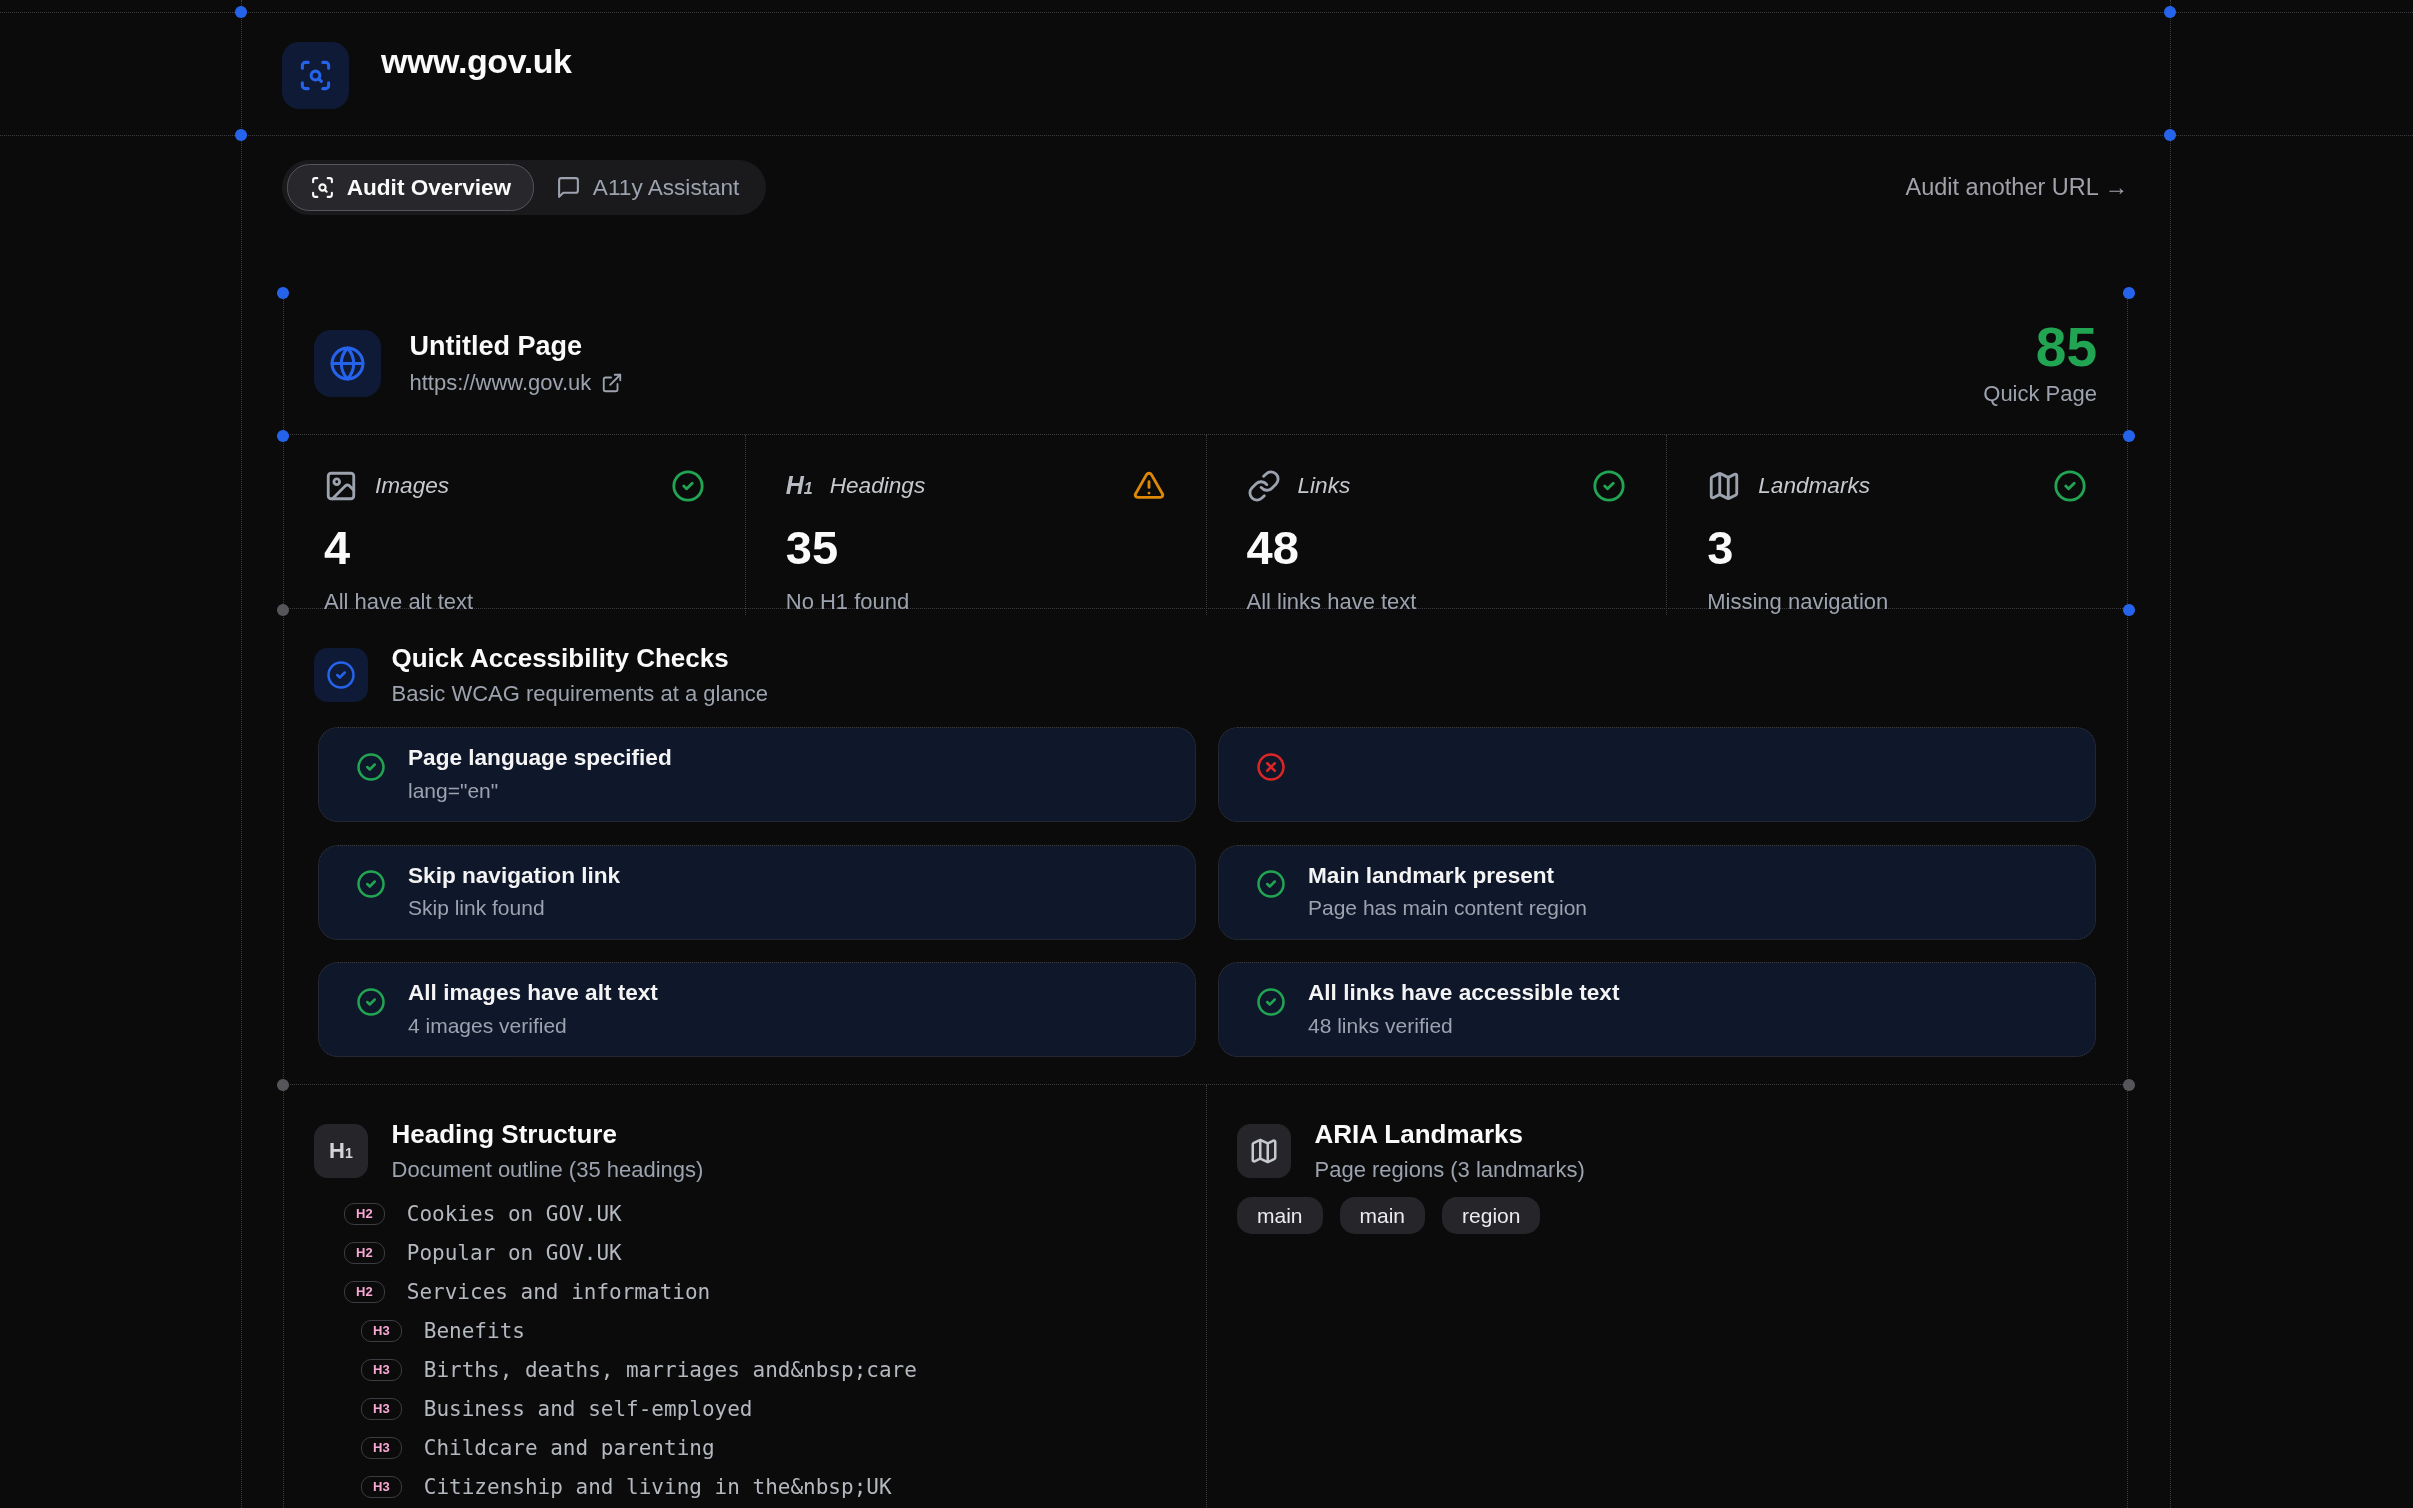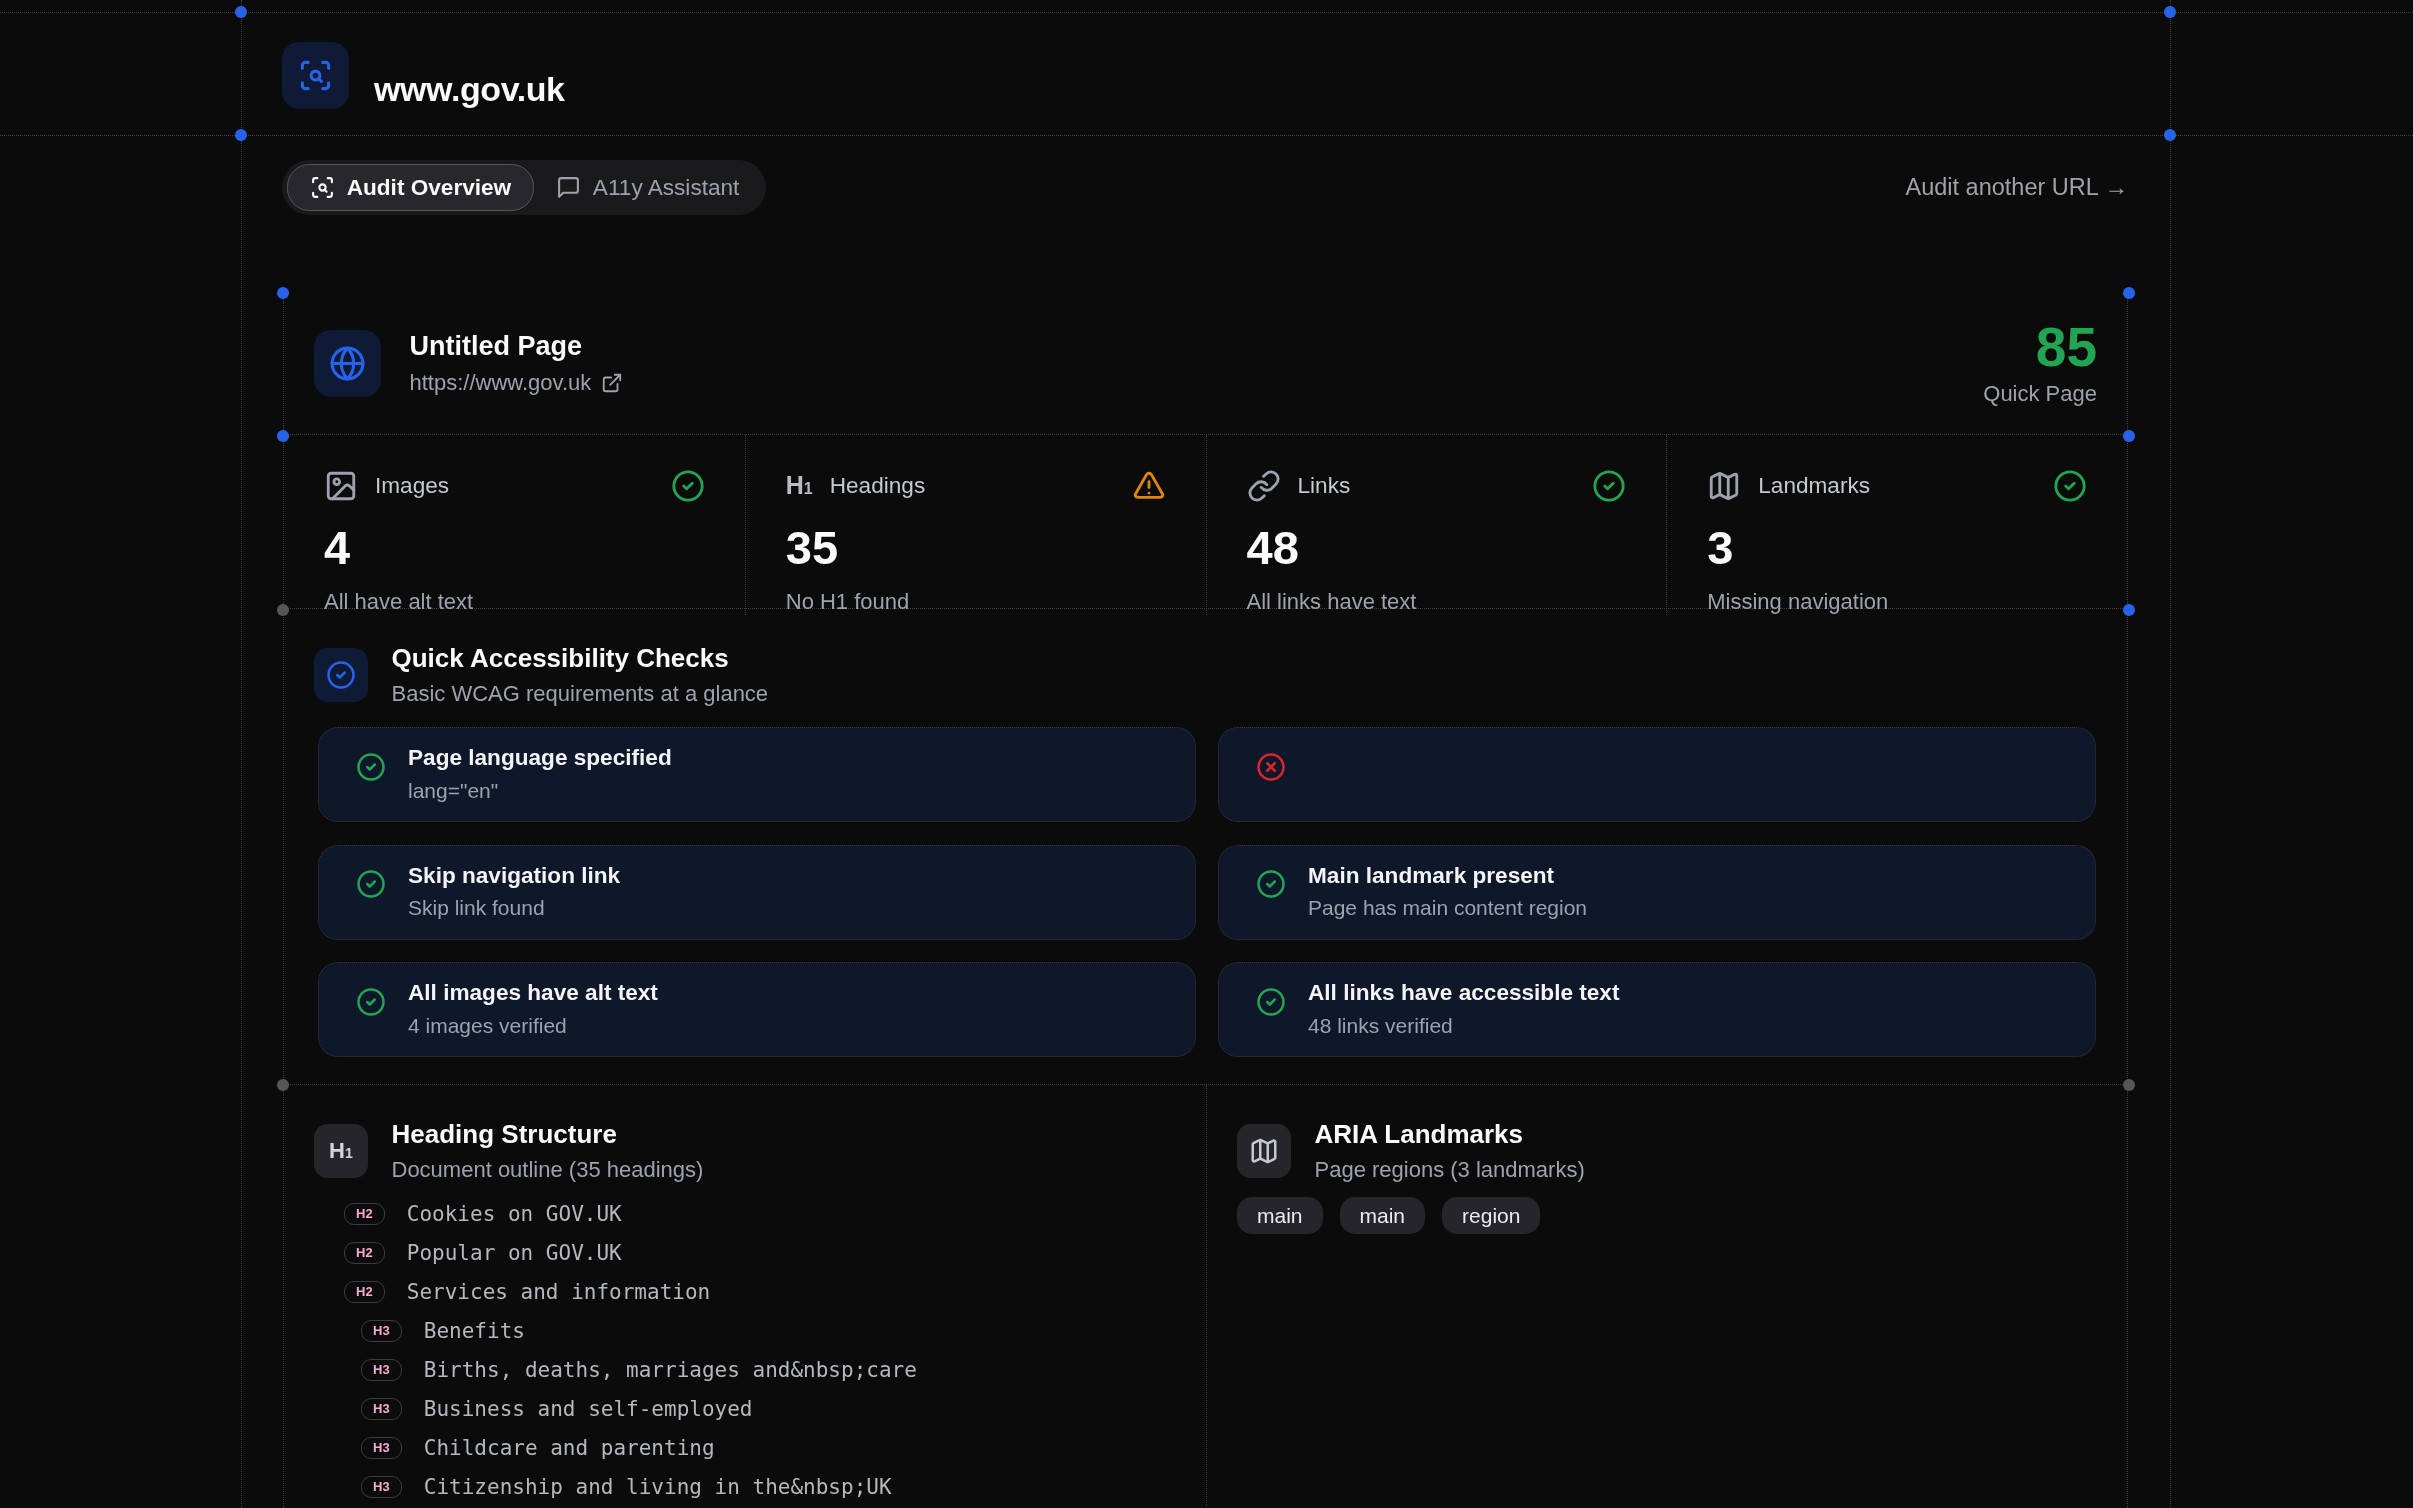--- a/index.html
+++ b/index.html
@@ -7,21 +7,21 @@
         font-family:"Liberation Sans",sans-serif;color:#fafafa;}
   svg{fill:none;stroke:currentColor;stroke-width:2;stroke-linecap:round;stroke-linejoin:round;}
 
   
   .hline{position:absolute;left:0;right:0;border-top:1.7px dotted #3d3d41;}
   .vline{position:absolute;border-left:1.7px dotted #3d3d41;}
   .dot{position:absolute;width:11.7px;height:11.7px;border-radius:50%;background:#2563eb;z-index:5;}
   .dot.gray{background:#55555a;}
 
   
-  .app-header{position:absolute;left:282px;top:42px;height:67px;display:flex;align-items:flex-end;gap:25px;}
+  .app-header{position:absolute;left:282px;top:42px;height:67px;display:flex;align-items:flex-start;gap:32px;}
   .logo-sq{width:67px;height:67px;border-radius:17px;background:#0f1a36;display:flex;align-items:center;justify-content:center;color:#2563eb;}
   .logo-sq svg{width:35px;height:35px;stroke-width:2.1;}
   .site-title{font-size:34px;font-weight:700;letter-spacing:-0.4px;color:#fafafa;}
 
   
   .tabrow{position:absolute;left:282px;top:160px;width:1846px;height:55px;display:flex;align-items:center;justify-content:space-between;}
   .tabs{display:inline-flex;align-items:center;background:#1a1a1d;border-radius:28px;padding:5px;height:55px;box-sizing:border-box;}
   .tab{display:inline-flex;align-items:center;gap:11.7px;height:45px;padding:0 22px;border-radius:22.6px;font-size:22.6px;color:#9ca3af;cursor:pointer;}
   .tab svg{width:25px;height:25px;}
   .tab.active{background:#28282c;border:1.7px solid #55555c;color:#fafafa;font-weight:600;}
@@ -38,21 +38,21 @@
   .page-url{display:flex;align-items:center;gap:10px;margin-top:8.4px;font-size:22px;color:#9ca3af;}
   .page-url svg{width:22px;height:22px;}
   .score-wrap{text-align:right;}
   .score{font-size:55px;font-weight:700;color:#22a552;line-height:1;}
   .score-label{font-size:22px;color:#9ca3af;margin-top:6.7px;}
 
   
   .stats{height:174px;display:grid;grid-template-columns:repeat(4,1fr);box-sizing:border-box;border-bottom:1.7px dotted #3d3d41;}
   .stat{box-sizing:border-box;padding:32px 40px 0 40px;}
   .stat + .stat{border-left:1.7px dotted #3d3d41;}
-  .stat-head{display:flex;align-items:center;gap:17px;height:37px;}
+  .stat-head{display:flex;align-items:center;gap:17px;height:37px;font-style:italic;}
   .sicon{width:34px;height:34px;color:#9ca3af;flex:0 0 auto;}
   .h1-glyph{color:#b9bdc3;font-weight:700;font-size:25px;flex:0 0 auto;}
   .h1-glyph small{font-size:16px;font-weight:700;}
   .slabel{font-size:22.6px;color:#c6c9ce;}
   .status{margin-left:auto;width:34px;height:34px;}
   .status svg{display:none;width:34px;height:34px;}
   .status[data-status="ok"] .i-ok{display:block;color:#22a552;}
   .status[data-status="warn"] .i-warn{display:block;color:#dd8806;}
   .snum{font-size:47px;font-weight:700;color:#fafafa;margin-top:20px;line-height:1;}
   .sdetail{font-size:22px;color:#9ca3af;margin-top:18.4px;}

